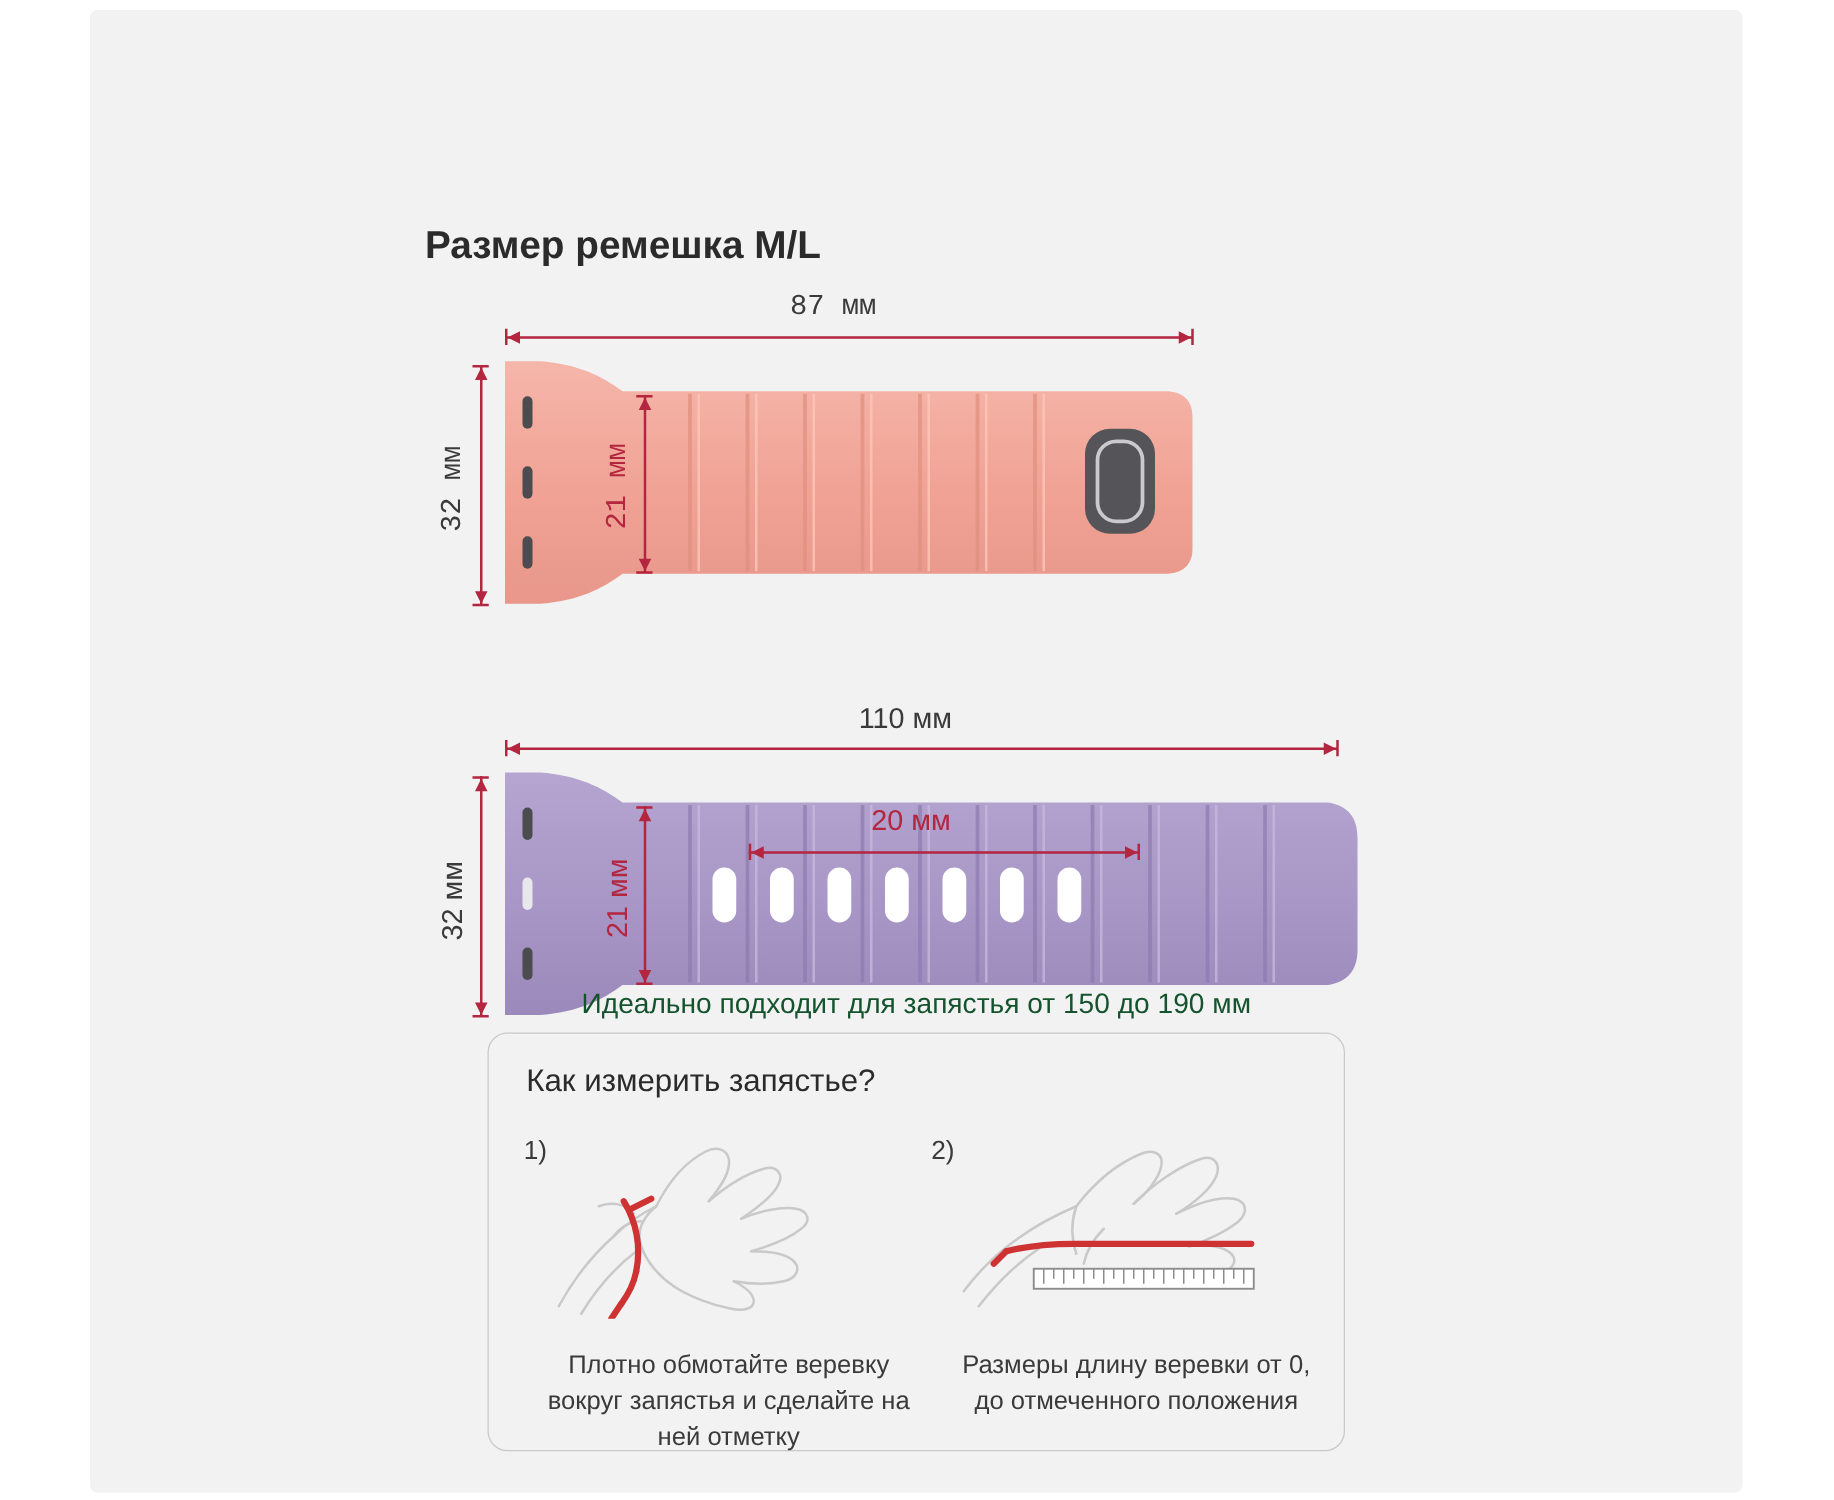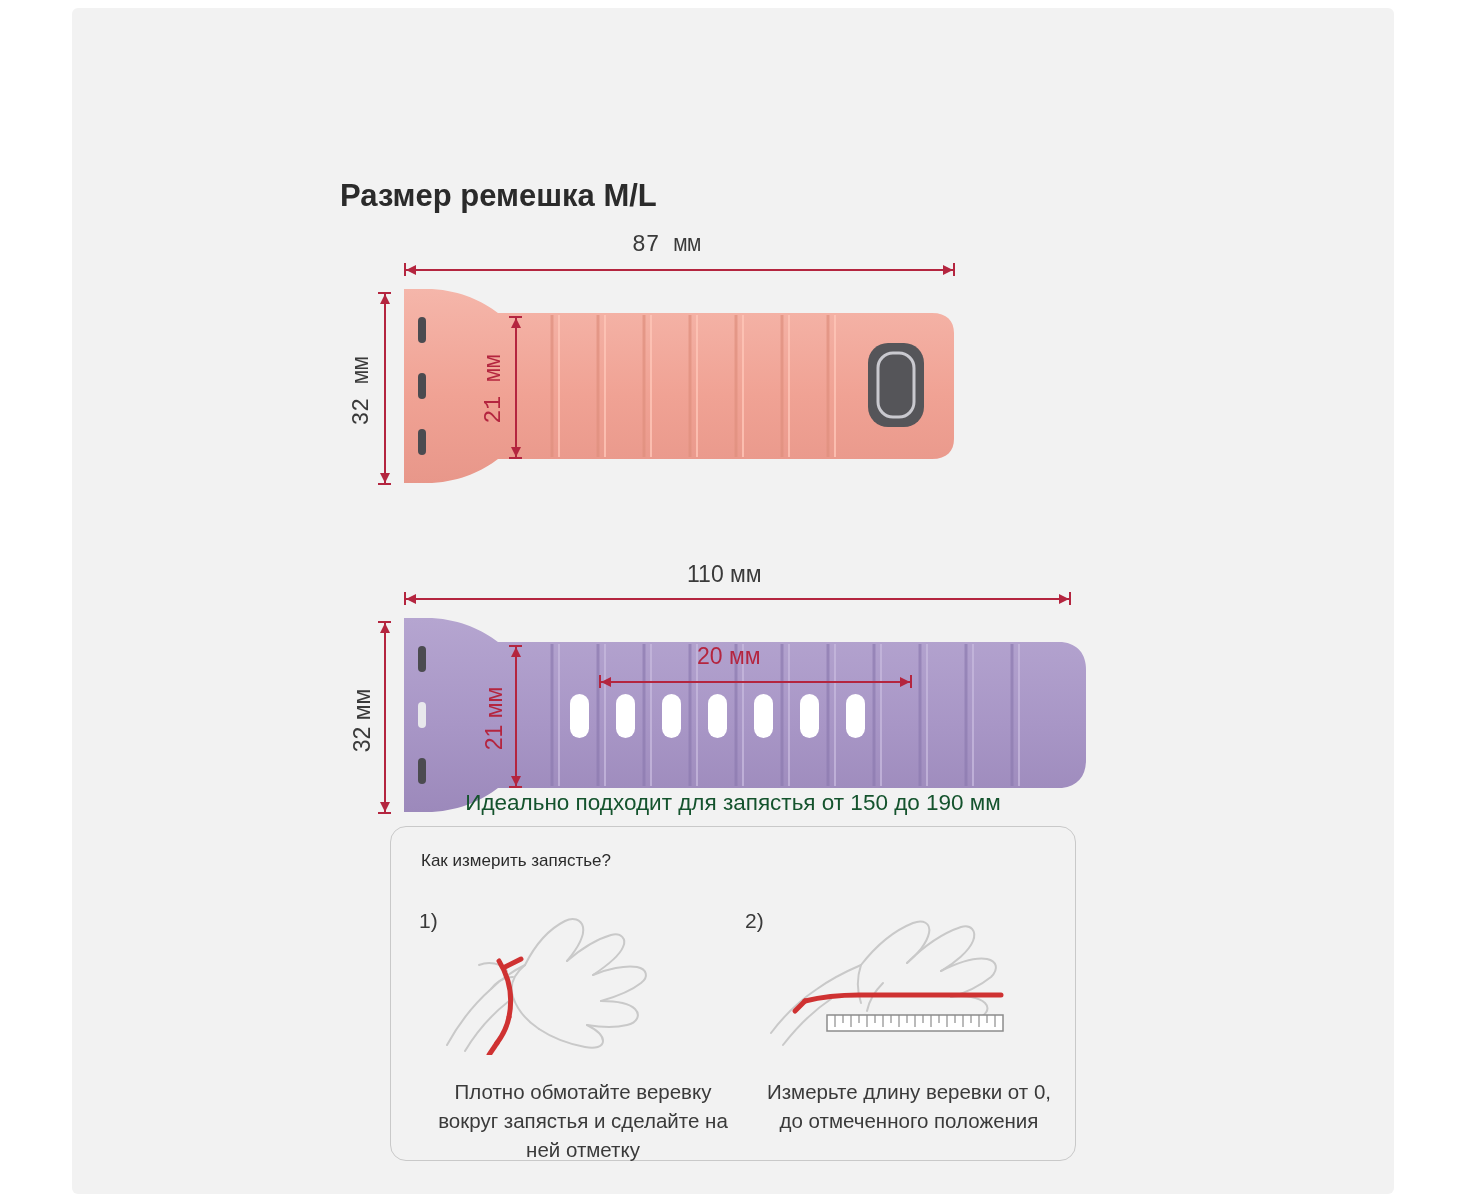--- a/index.html
+++ b/index.html
@@ -161,21 +161,21 @@
     width: 684px;
     height: 333px;
     border: 1.5px solid #c9c9c9;
     border-radius: 16px;
     background: #f2f2f2;
   }
   .howto-title {
     position: absolute;
     left: 30px;
     top: 24px;
-    font-size: 17px;
+    font-size: 25px;
     color: #2b2b2b;
   }
   .step {
     position: absolute;
     top: 78px;
     width: 330px;
   }
   .step-1 { left: 14px; }
   .step-2 { left: 340px; }
   .step-num {
@@ -419,17 +419,17 @@
             <line x1="174" y1="110" x2="174" y2="118"></line>
           <line x1="182" y1="110" x2="182" y2="122"></line>
             <line x1="190" y1="110" x2="190" y2="118"></line>
           <line x1="198" y1="110" x2="198" y2="122"></line>
             <line x1="206" y1="110" x2="206" y2="118"></line>
           <line x1="214" y1="110" x2="214" y2="122"></line>
             <line x1="222" y1="110" x2="222" y2="118"></line>
           <line x1="230" y1="110" x2="230" y2="122"></line>
         </g>
       </svg>
-      <div class="step-text">Измерьте длину веревки от 0, до отмеченного положения</div>
+      <div class="step-text">Размеры длину веревки от 0, до отмеченного положения</div>
     </div>
   </div>
 
 </div>
 
 </body></html>

